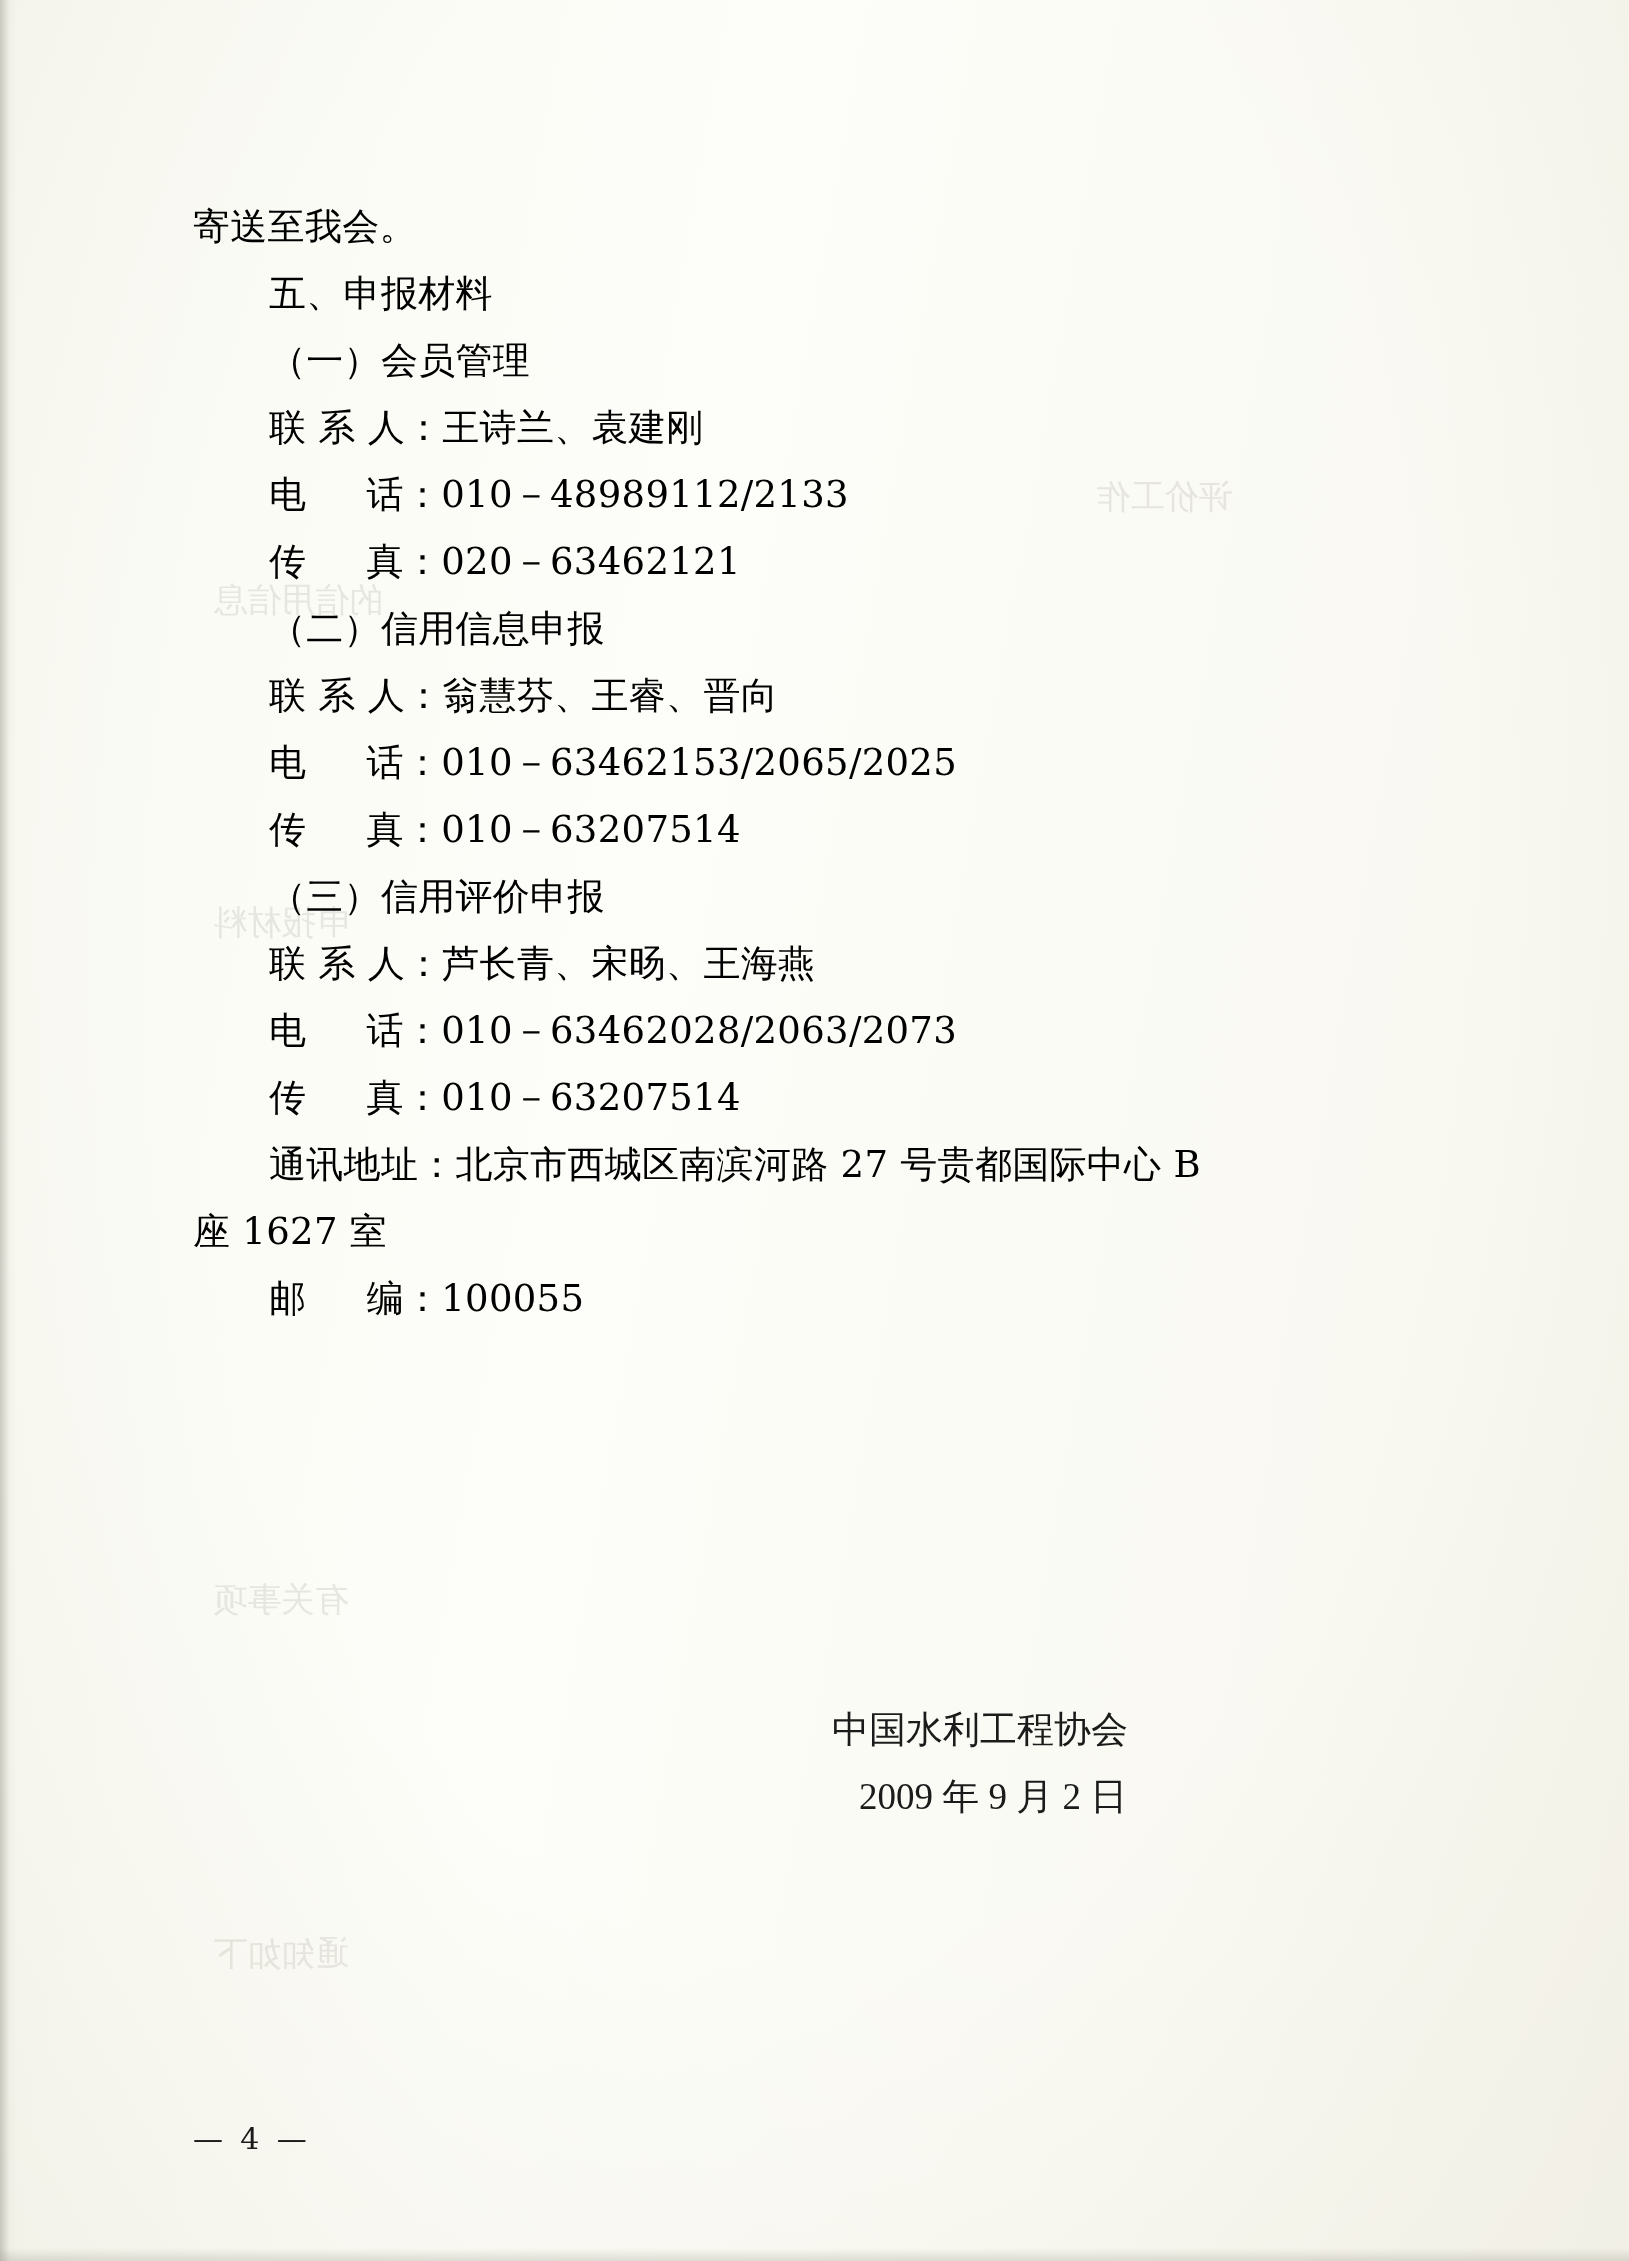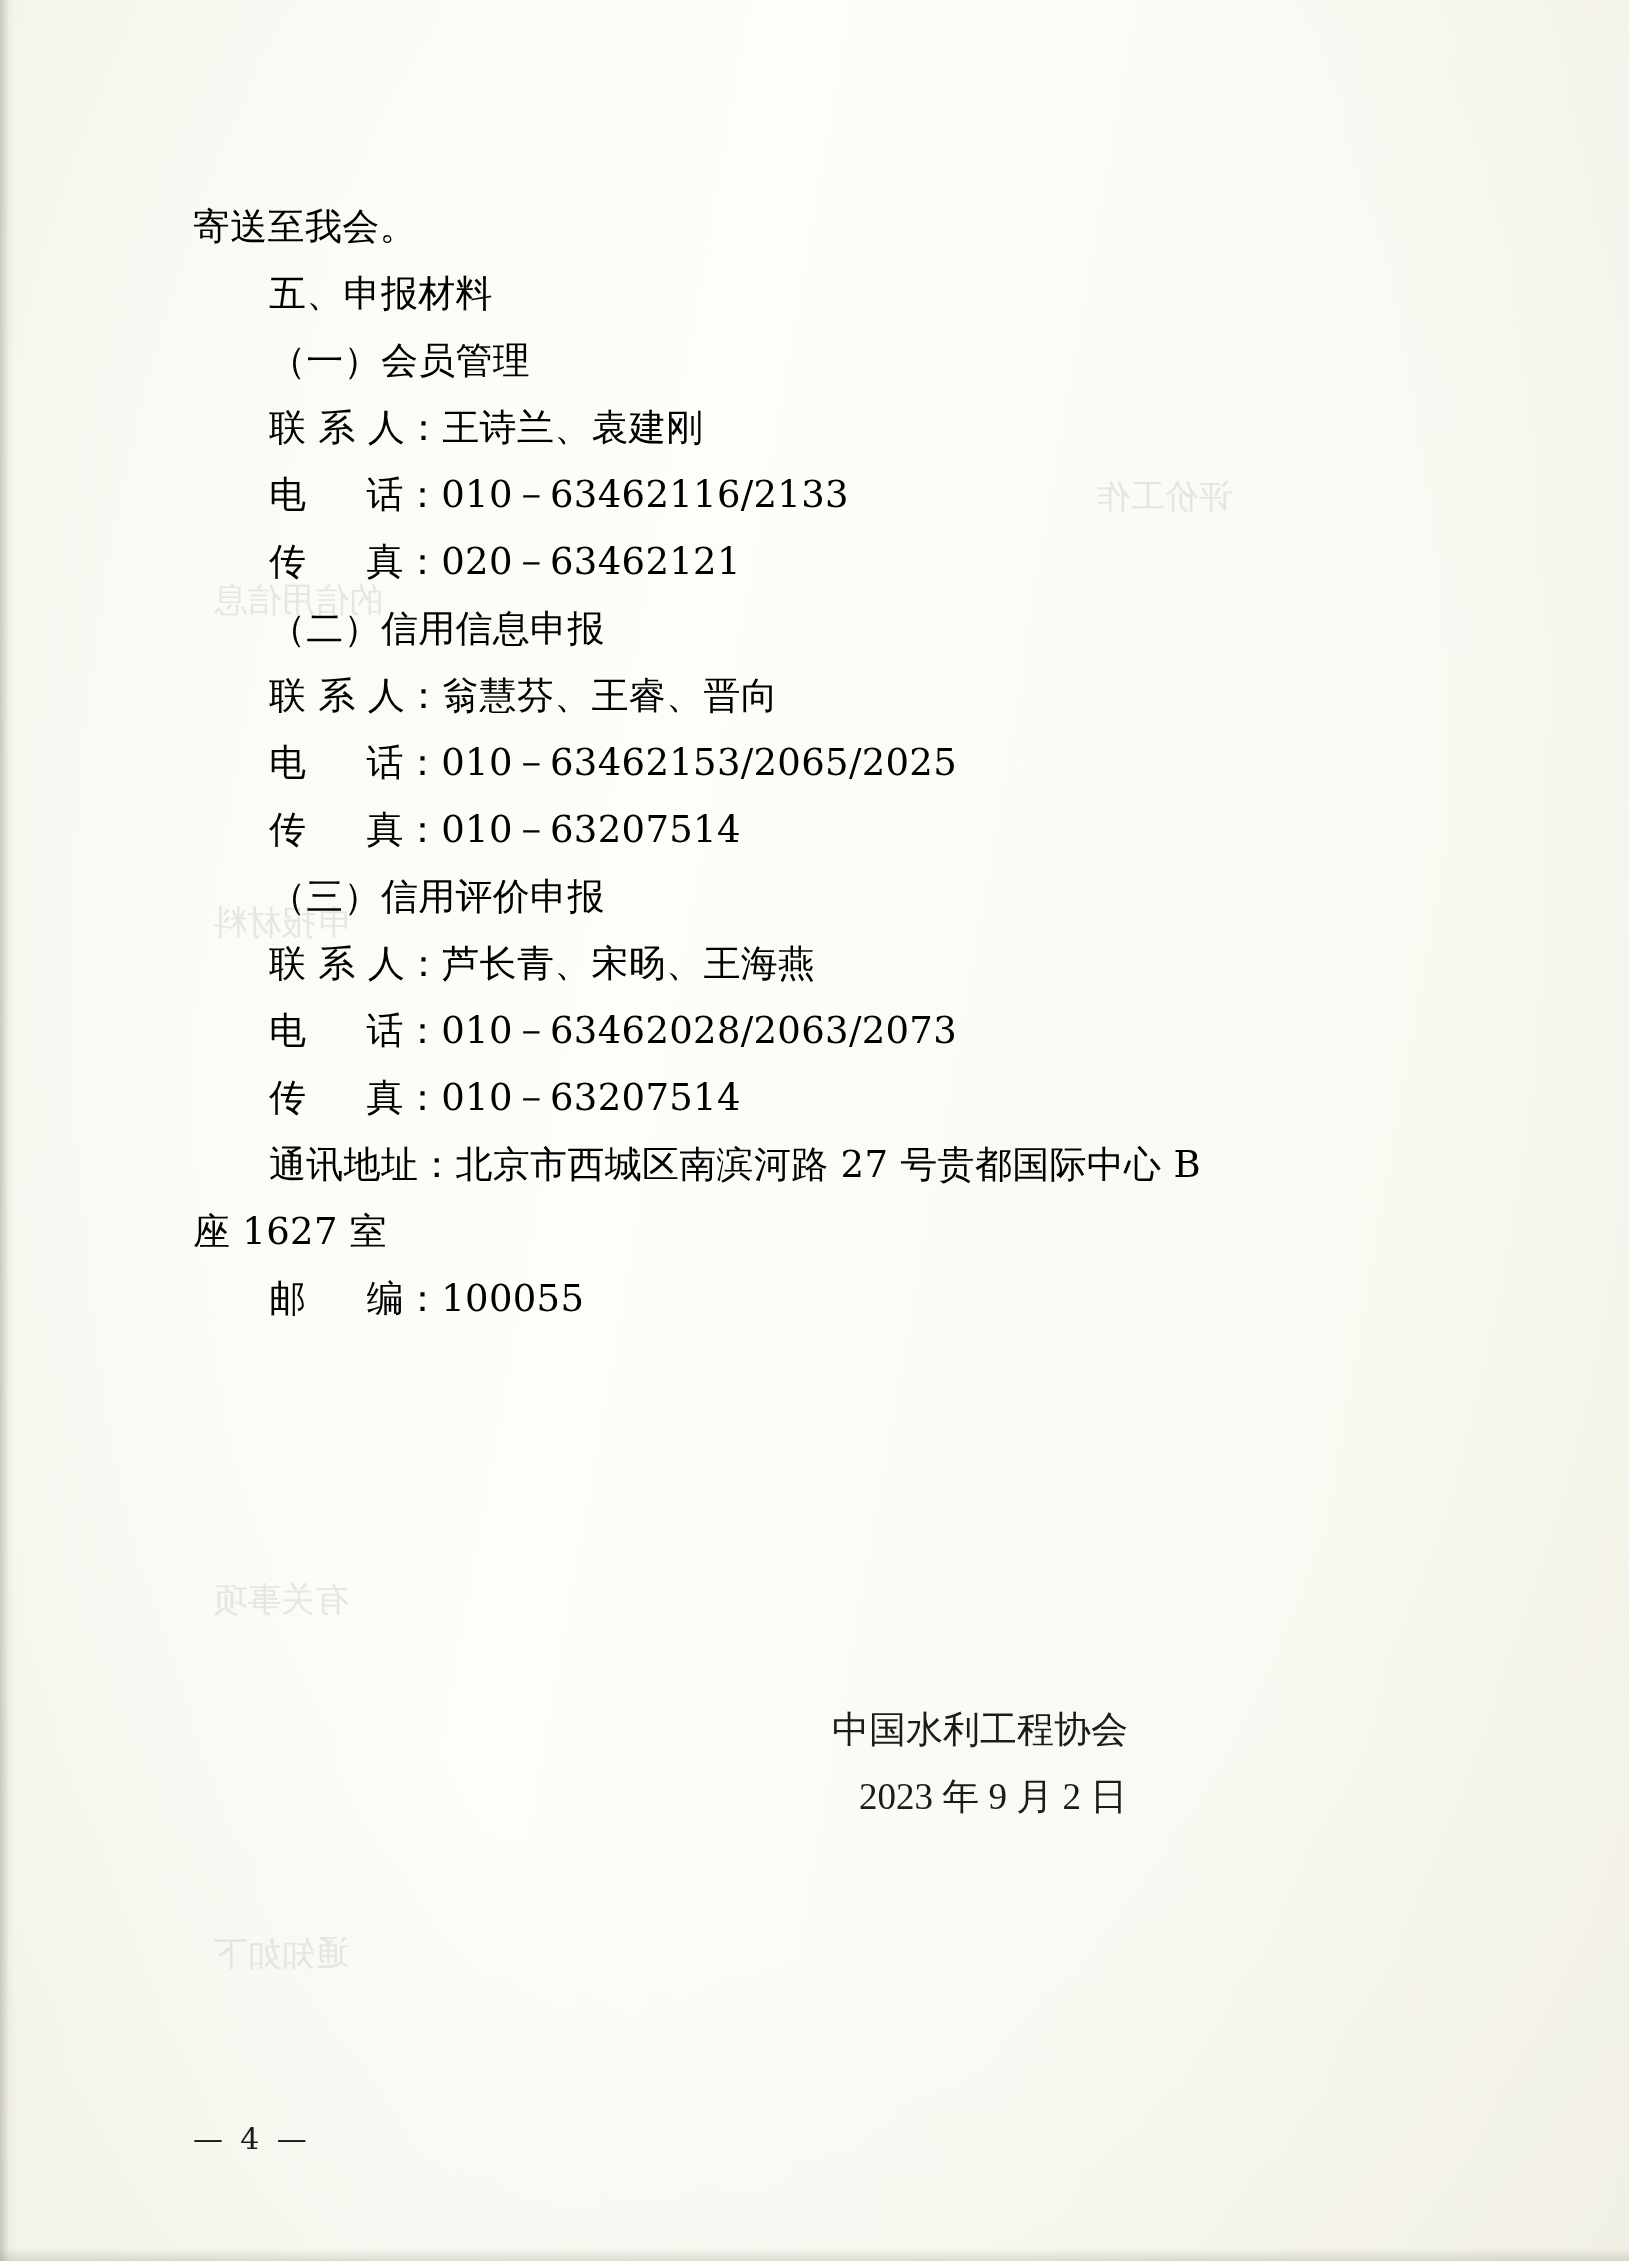--- a/index.html
+++ b/index.html
@@ -106,36 +106,36 @@
   <div class="ghost" style="left:213px; top:890px;">申报材料</div>
   <div class="ghost" style="left:1096px; top:464px;">评价工作</div>
   <div class="ghost" style="left:213px; top:1567px;">有关事项</div>
   <div class="ghost" style="left:213px; top:1921px;">通知如下</div>
 
   <div class="content">
     <div class="line">寄送至我会。</div>
     <div class="line indent">五、申报材料</div>
     <div class="line indent">（一）会员管理</div>
     <div class="line indent">联 系 人：王诗兰、袁建刚</div>
-    <div class="line indent">电     话：010－63462116/2133</div>
+    <div class="line indent">电     话：010－48989112/2133</div>
     <div class="line indent">传     真：020－63462121</div>
     <div class="line indent">（二）信用信息申报</div>
     <div class="line indent">联 系 人：翁慧芬、王睿、晋向</div>
     <div class="line indent">电     话：010－63462153/2065/2025</div>
     <div class="line indent">传     真：010－63207514</div>
     <div class="line indent">（三）信用评价申报</div>
     <div class="line indent">联 系 人：芦长青、宋旸、王海燕</div>
     <div class="line indent">电     话：010－63462028/2063/2073</div>
     <div class="line indent">传     真：010－63207514</div>
     <div class="line indent">通讯地址：北京市西城区南滨河路 27 号贵都国际中心 B</div>
     <div class="line">座 1627 室</div>
     <div class="line indent">邮     编：100055</div>
   </div>
 
   <div class="sign-block">
     <div class="sign-line">中国水利工程协会</div>
-    <div class="sign-line sign-date">2023 年 9 月 2 日</div>
+    <div class="sign-line sign-date">2009 年 9 月 2 日</div>
   </div>
 
   <div class="page-number">— 4 —</div>
 
 </div>
 
 
 </body></html>

